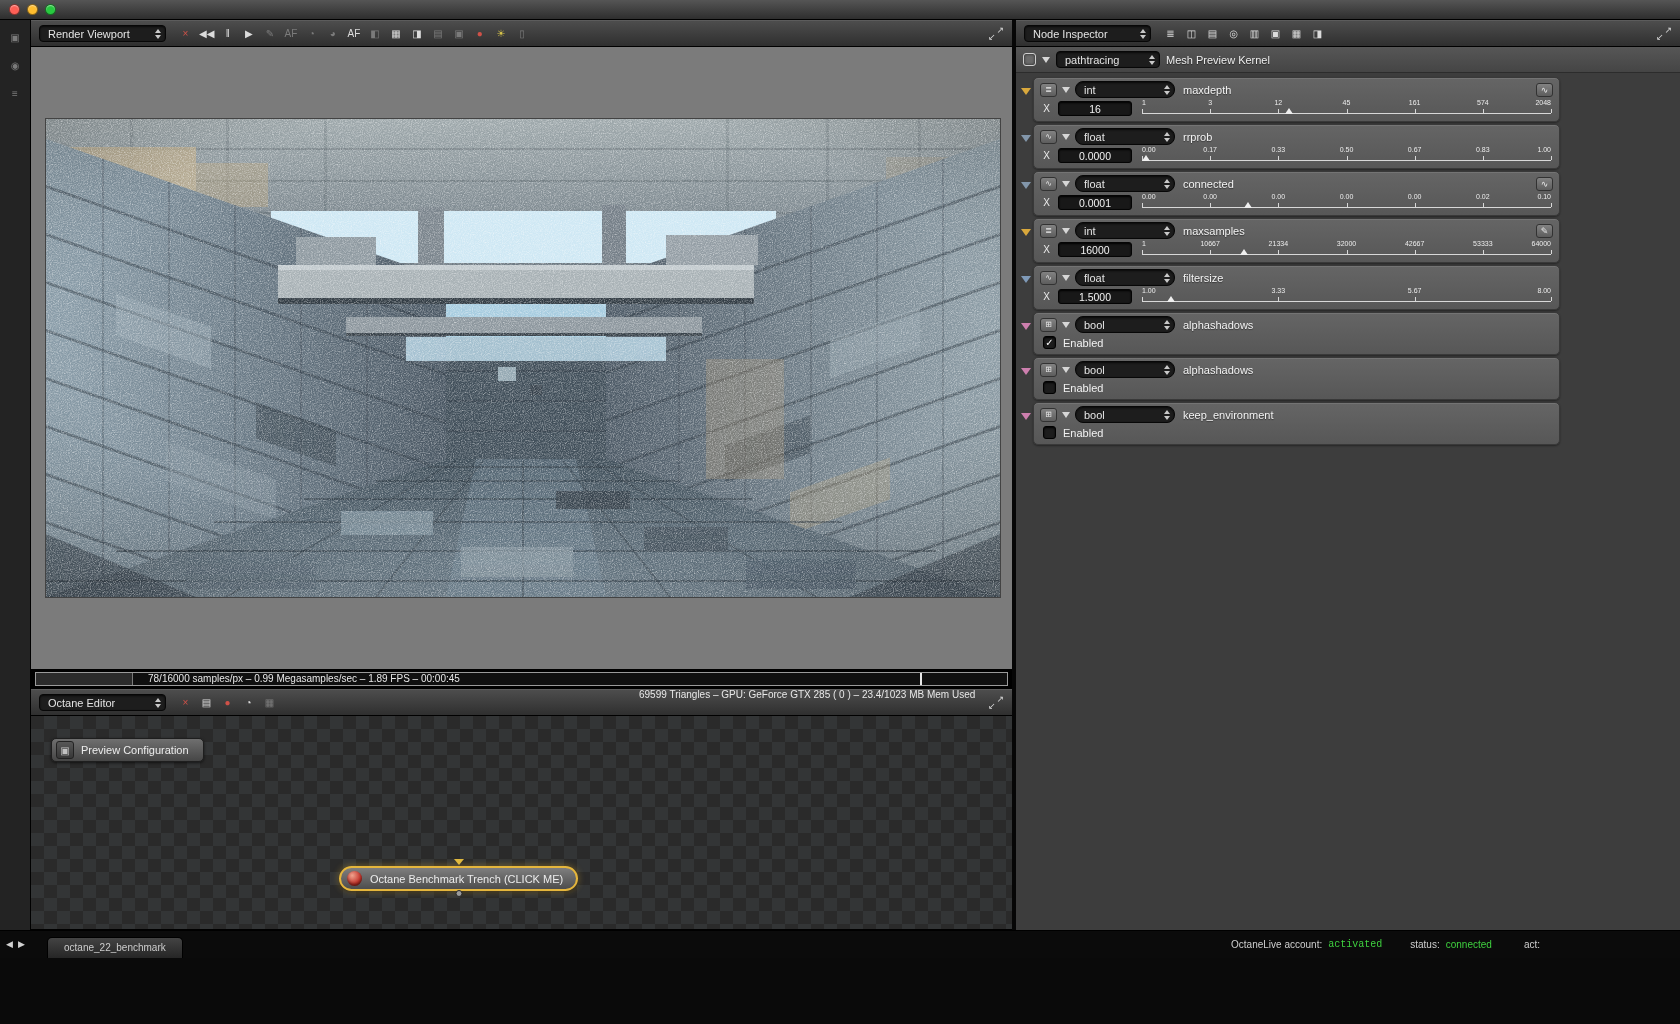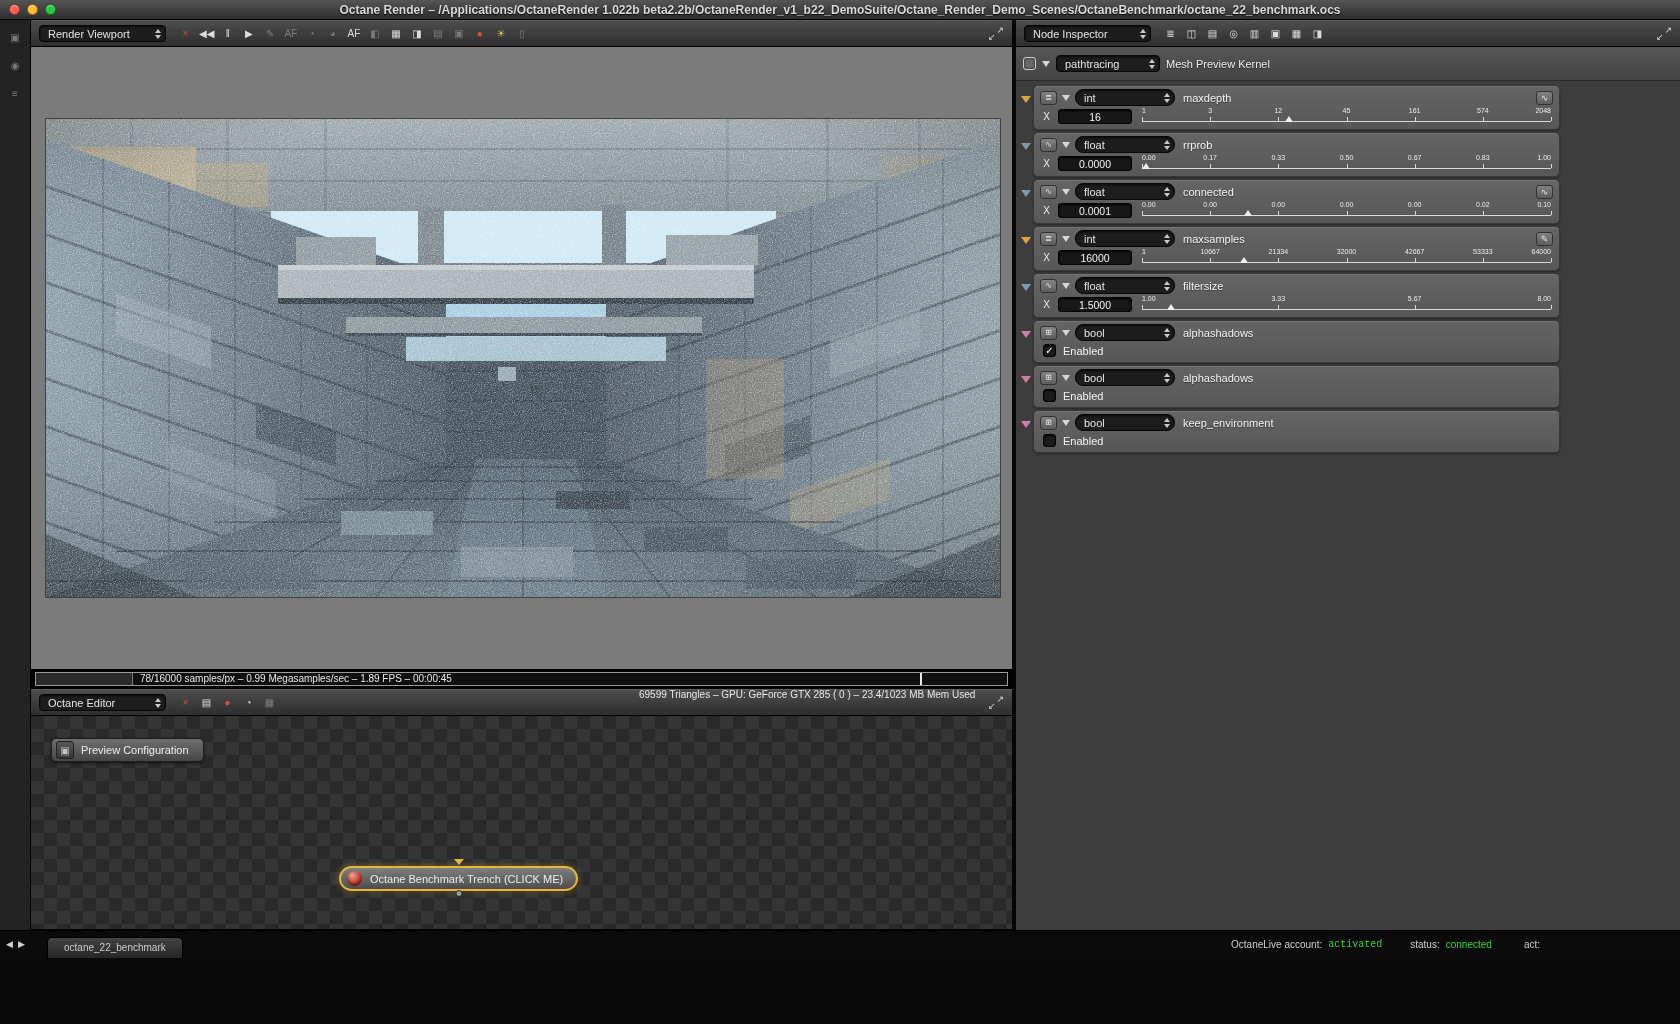--- a/index.html
+++ b/index.html
@@ -50,21 +50,21 @@
 
   
   .viewport-area { flex:1; background:#7b7b7b; position:relative; overflow:hidden; }
   .render-frame { position:absolute; left:15px; top:72px; width:954px; height:478px;
                   box-shadow:0 0 0 1px rgba(30,30,30,.6); background:#46525c; }
   .status-bar { height:20px; flex:0 0 20px; background:#000; padding:3px 4px; }
   .progress { position:relative; height:14px; border:1px solid #9a9a9a; background:#101010;
               font-size:10px; color:#e8e8e8; }
   .progress-fill { position:absolute; left:0; top:0; bottom:0; width:97px; background:#2b2b2b;
                    border-right:1px solid #7a7a7a; }
-  .st-left  { position:absolute; left:104px; top:0; line-height:12px; white-space:nowrap; }
+  .st-left  { position:absolute; left:112px; top:0; line-height:12px; white-space:nowrap; }
   .st-right { position:absolute; left:565px; top:16px; line-height:12px; white-space:nowrap;padding-left:38px; }
   .st-div { position:absolute; left:884px; top:0; bottom:0; width:2px; background:#e8e8e8; }
 
   
   .graph-area { height:214px; flex:0 0 214px; position:relative;
                 background-color:#2b2b2b;
                 background-image:repeating-conic-gradient(#333536 0% 25%, #2a2a2a 0% 50%);
                 background-size:26px 26px; border-bottom:1px solid #000; }
   .gnode { position:absolute; display:flex; align-items:center; font-size:11px; color:#ececec; }
   .preview-node { left:20px; top:22px; height:24px; gap:7px; padding:0 14px 0 4px;
@@ -79,21 +79,21 @@
                background:radial-gradient(circle at 35% 30%, #f0a38e, #c2332a 60%, #751712);
                box-shadow:inset 0 -2px 3px rgba(0,0,0,.45); }
   .bench-pin-top { position:absolute; top:-9px; left:50%; transform:translateX(-50%);
                    width:0; height:0; border-left:5px solid transparent; border-right:5px solid transparent;
                    border-top:6px solid #e0b93f; }
   .bench-pin-bottom { position:absolute; bottom:-8px; left:50%; transform:translateX(-50%);
                       width:7px; height:7px; border-radius:50%; background:#9b9b9b; border:1px solid #262626; }
 
   
   .insp-body { flex:1; background:#3d3d3d; overflow:hidden; }
-  .insp-header { height:34px; background:linear-gradient(#565656,#454545); border-bottom:1px solid #2c2c2c;
+  .insp-header { height:26px; background:linear-gradient(#565656,#454545); border-bottom:1px solid #2c2c2c;
                  display:flex; align-items:center; gap:6px; padding:0 7px; }
   .node-badge { width:13px; height:13px; border:1px solid #cfcfcf; border-radius:3px;
                 background:#6a6a6a; box-shadow:inset 0 0 3px #1c1c1c; }
   .disc-open { width:0; height:0; border-left:4px solid transparent; border-right:4px solid transparent;
                border-top:6px solid #d6d6d6; }
   .insp-header .dd { width:104px; }
   .insp-title { font-size:11px; color:#ededed; text-shadow:0 1px 1px rgba(0,0,0,.5); }
 
   .param-rows { width:548px; padding:4px 4px; display:flex; flex-direction:column; gap:2px; }
   .param-row { display:flex; align-items:flex-start; }
@@ -147,21 +147,20 @@
 <body>
 
 <div class="window">
 
   <div class="titlebar">
     <div class="traffic">
       <span class="tl" style="background: rgb(255, 95, 86);"></span>
       <span class="tl" style="background: rgb(255, 189, 46);"></span>
       <span class="tl" style="background: rgb(39, 201, 63);"></span>
     </div>
-    <div class="title-text">Octane Render – /Applications/OctaneRender 1.022b beta2.2b/OctaneRender_v1_b22_DemoSuite/Octane_Render_Demo_Scenes/OctaneBenchmark/octane_22_benchmark.ocs</div>
   </div>
 
   <div class="main-row">
 
     <div class="left-strip">
       <div class="dock-icons">
           <span class="tbicon tone-dim">▣</span>
           <span class="tbicon tone-dim">◉</span>
           <span class="tbicon tone-dim">≡</span>
         </div>

